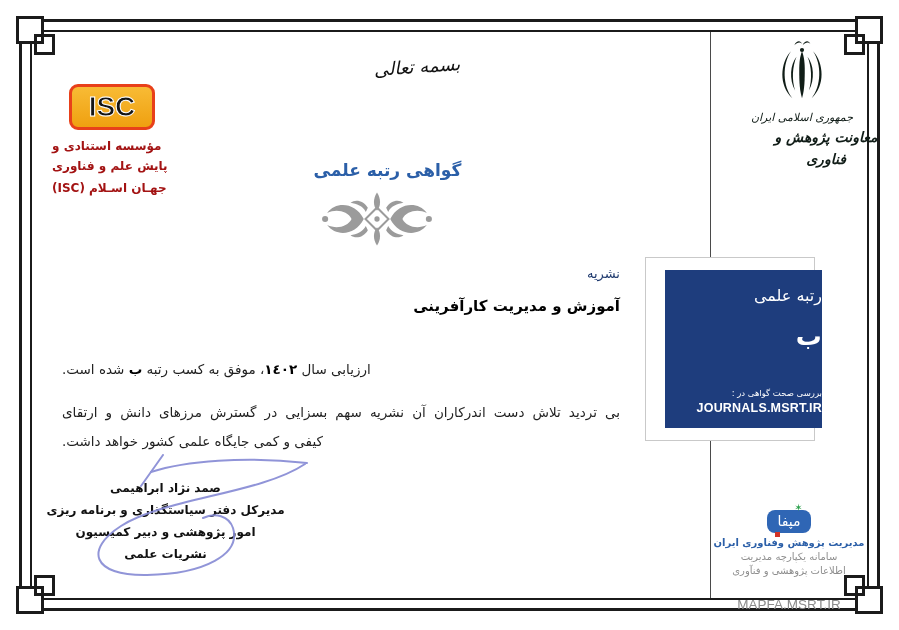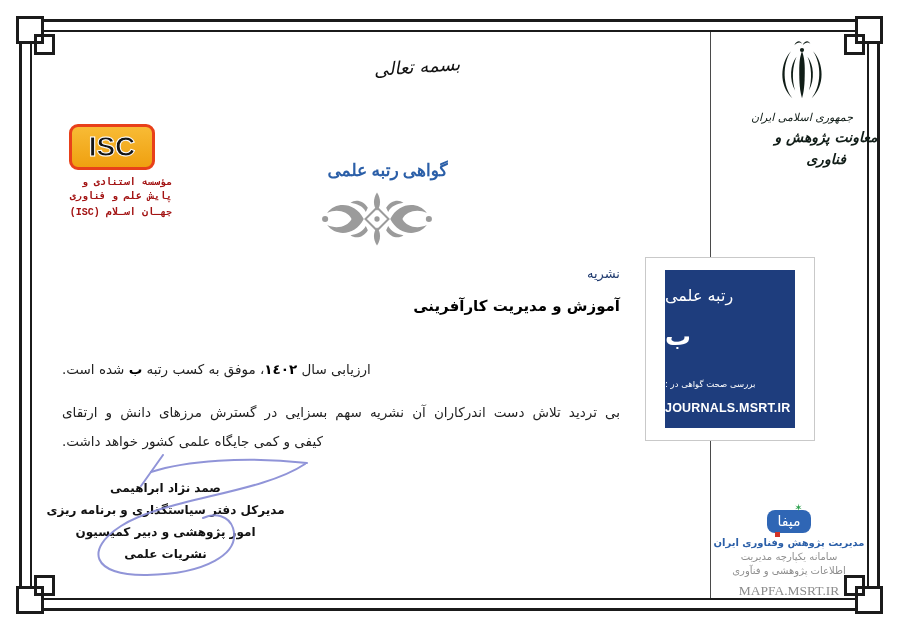--- a/index.html
+++ b/index.html
@@ -15,49 +15,49 @@
   .knot.br{right:4px;bottom:4px;transform:scale(-1,-1);}
   .kA{position:absolute;left:12px;top:12px;width:22px;height:22px;border:3px solid #1b1b1b;background:#fff;}
   .kB{position:absolute;left:30px;top:30px;width:15px;height:15px;border:3px solid #1b1b1b;}
   
   .abs{position:absolute;}
   
   .bismillah{left:327px;top:56px;width:180px;text-align:center;
              font-family:"DejaVu Serif",serif;font-style:italic;font-size:18px;color:#111;
              transform:rotate(-4deg);}
   
-  .isc-block{left:52px;top:84px;width:120px;text-align:right;margin-top:40px;}
+  .isc-block{left:52px;top:84px;width:120px;text-align:left;}
   .isc-logo{width:80px;height:40px;margin:0 auto;border:3px solid #e8401a;border-radius:9px;
             background:linear-gradient(180deg,#f8bb35,#efa010);
             display:flex;align-items:center;justify-content:center;}
   .isc-logo span{font-family:"Liberation Sans",sans-serif;font-weight:900;font-size:28px;
             color:#151515;letter-spacing:0;-webkit-text-stroke:1px #ffffff;
             text-shadow:0 0 1px #fff;}
-  .isc-line{direction:rtl;font-size:10px;font-weight:bold;color:#a31313;line-height:14px;margin-top:2px;font-family:Liberation Mono, monospace;}
+  .isc-line{direction:rtl;font-size:12px;font-weight:bold;color:#a31313;line-height:20px;margin-top:2px;}
   .isc-line.first{margin-top:6px;}
   
   .cert-title{left:280px;top:160px;width:215px;text-align:center;direction:rtl;
-              font-size:17px;font-weight:bold;color:#2b5fa8;font-family:Liberation Serif, serif;}
+              font-size:17px;font-weight:bold;color:#2b5fa8;}
   .ornament{left:318px;top:189px;width:118px;height:60px;}
   
   .divider{left:710px;top:32px;width:1px;height:566px;background:#4a4a4a;}
   .gov-col{left:712px;top:38px;width:180px;text-align:center;direction:rtl;color:#101c17;}
   .gov-col .emblem{display:block;margin:0 auto 4px auto;}
   .gov-l1{font-size:11px;font-style:italic;line-height:16px;}
   .gov-l2{font-size:11.5px;font-style:italic;line-height:17px;}
   .gov-l3{font-size:14px;font-style:italic;font-weight:bold;line-height:22px;padding-left:48px;}
   .gov-l4{font-size:12px;line-height:19px;color:#1c1c1c;}
   
   .rank-wrap{left:645px;top:257px;width:168px;height:182px;background:#fff;
              border:1px solid #c9c9c9;z-index:2;}
-  .rank-box{position:absolute;left:19px;top:12px;width:130px;height:158px;
-            display:flex;flex-direction:column;align-items:flex-end;color:#fff;direction:rtl;}
+  .rank-box{position:absolute;left:19px;top:12px;width:157px;height:158px;
+            display:flex;flex-direction:column;align-items:flex-start;color:#fff;direction:rtl;}
   .rank-label{margin-top:16px;font-size:16px;}
   .rank-grade{margin-top:16px;font-size:26px;font-weight:bold;}
-  .rank-verify{margin-top:auto;font-size:8.5px;margin-bottom:12px;}
+  .rank-verify{margin-top:auto;font-size:8.5px;margin-bottom:3px;}
   .rank-url{direction:ltr;font-family:"Liberation Sans",sans-serif;font-weight:bold;
             font-size:12.5px;margin-bottom:13px;letter-spacing:.2px;}
   
   .t-line{left:62px;width:558px;direction:rtl;font-size:13.5px;color:#1f1f1f;line-height:24px;}
   .journal-label{top:262px;text-align:right;color:#1f3a6e;font-size:13px;}
   .journal-name{top:294px;text-align:right;font-weight:bold;font-size:15px;color:#000;}
   .just{text-align:justify;text-align-last:justify;}
   .lastleft{text-align:left;}
   .p1l1{top:327px;} .p1l2{top:357px;} .p3l1{top:400px;} .p3l2{top:429px;}
   .t-line b{color:#000;}
@@ -68,22 +68,22 @@
   .sig-svg{left:55px;top:446px;z-index:3;pointer-events:none;}
   
   .mapfa-block{left:712px;top:510px;width:154px;text-align:center;direction:rtl;}
   .mapfa-logo{position:relative;display:inline-block;margin-bottom:3px;}
   .mapfa-word{background:#2f66b5;color:#fff;font-weight:normal;font-size:14px;
               padding:3px 10px 4px 10px;border-radius:8px;display:inline-block;}
   .mapfa-star{position:absolute;top:-8px;right:8px;color:#2fa24f;font-size:10px;}
   .mapfa-dot{position:absolute;left:8px;bottom:-4px;width:5px;height:5px;background:#d23327;}
   .mapfa-l1{font-size:10px;font-weight:bold;color:#2b5fa8;line-height:14px;}
   .mapfa-l2,.mapfa-l3{font-size:10px;color:#8e8e8e;line-height:14px;}
-  .mapfa-url{direction:ltr;font-family:Liberation Serif, serif;font-size:13.5px;
-             color:#8c8c8c;line-height:18px;margin-top:4px;}
+  .mapfa-url{direction:ltr;font-family:Liberation Sans, sans-serif;font-size:13.5px;
+             color:#8c8c8c;line-height:18px;margin-top:18px;}
 </style>
 </head>
 <body>
 
 <div class="page">
 
   <div class="frame-outer"></div>
   <div class="frame-inner"></div>
   <div class="knot tl">
       <div class="kA"></div>

